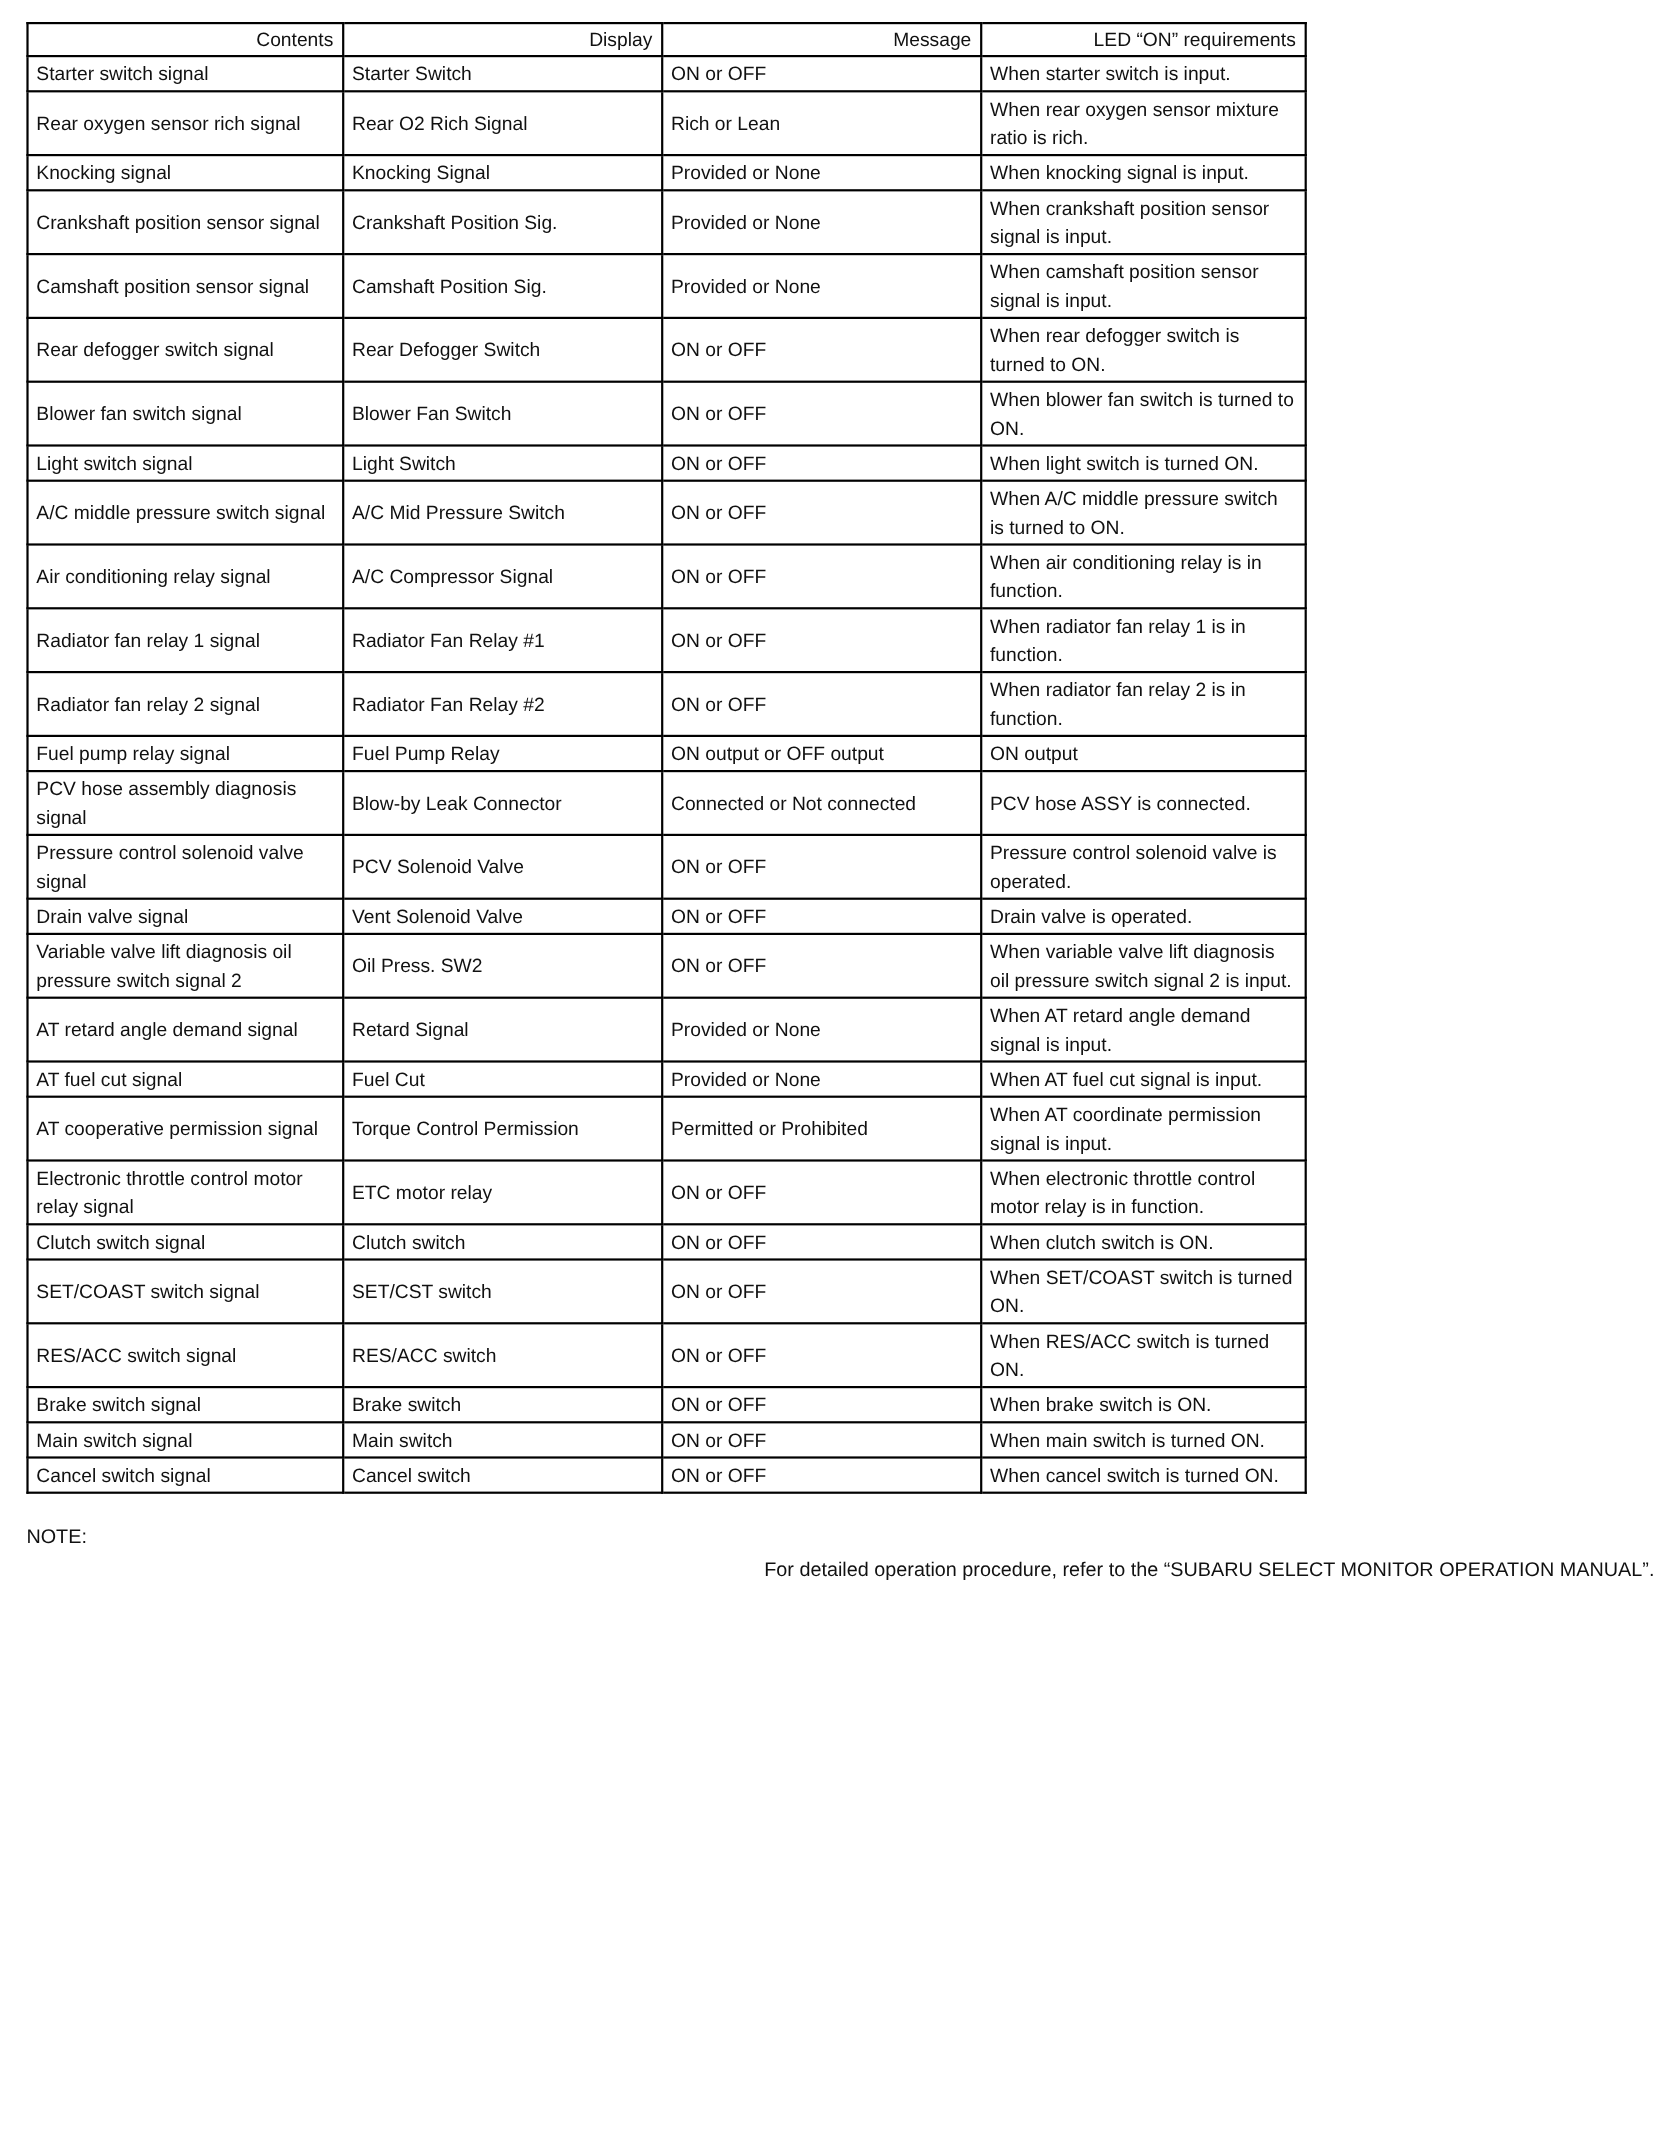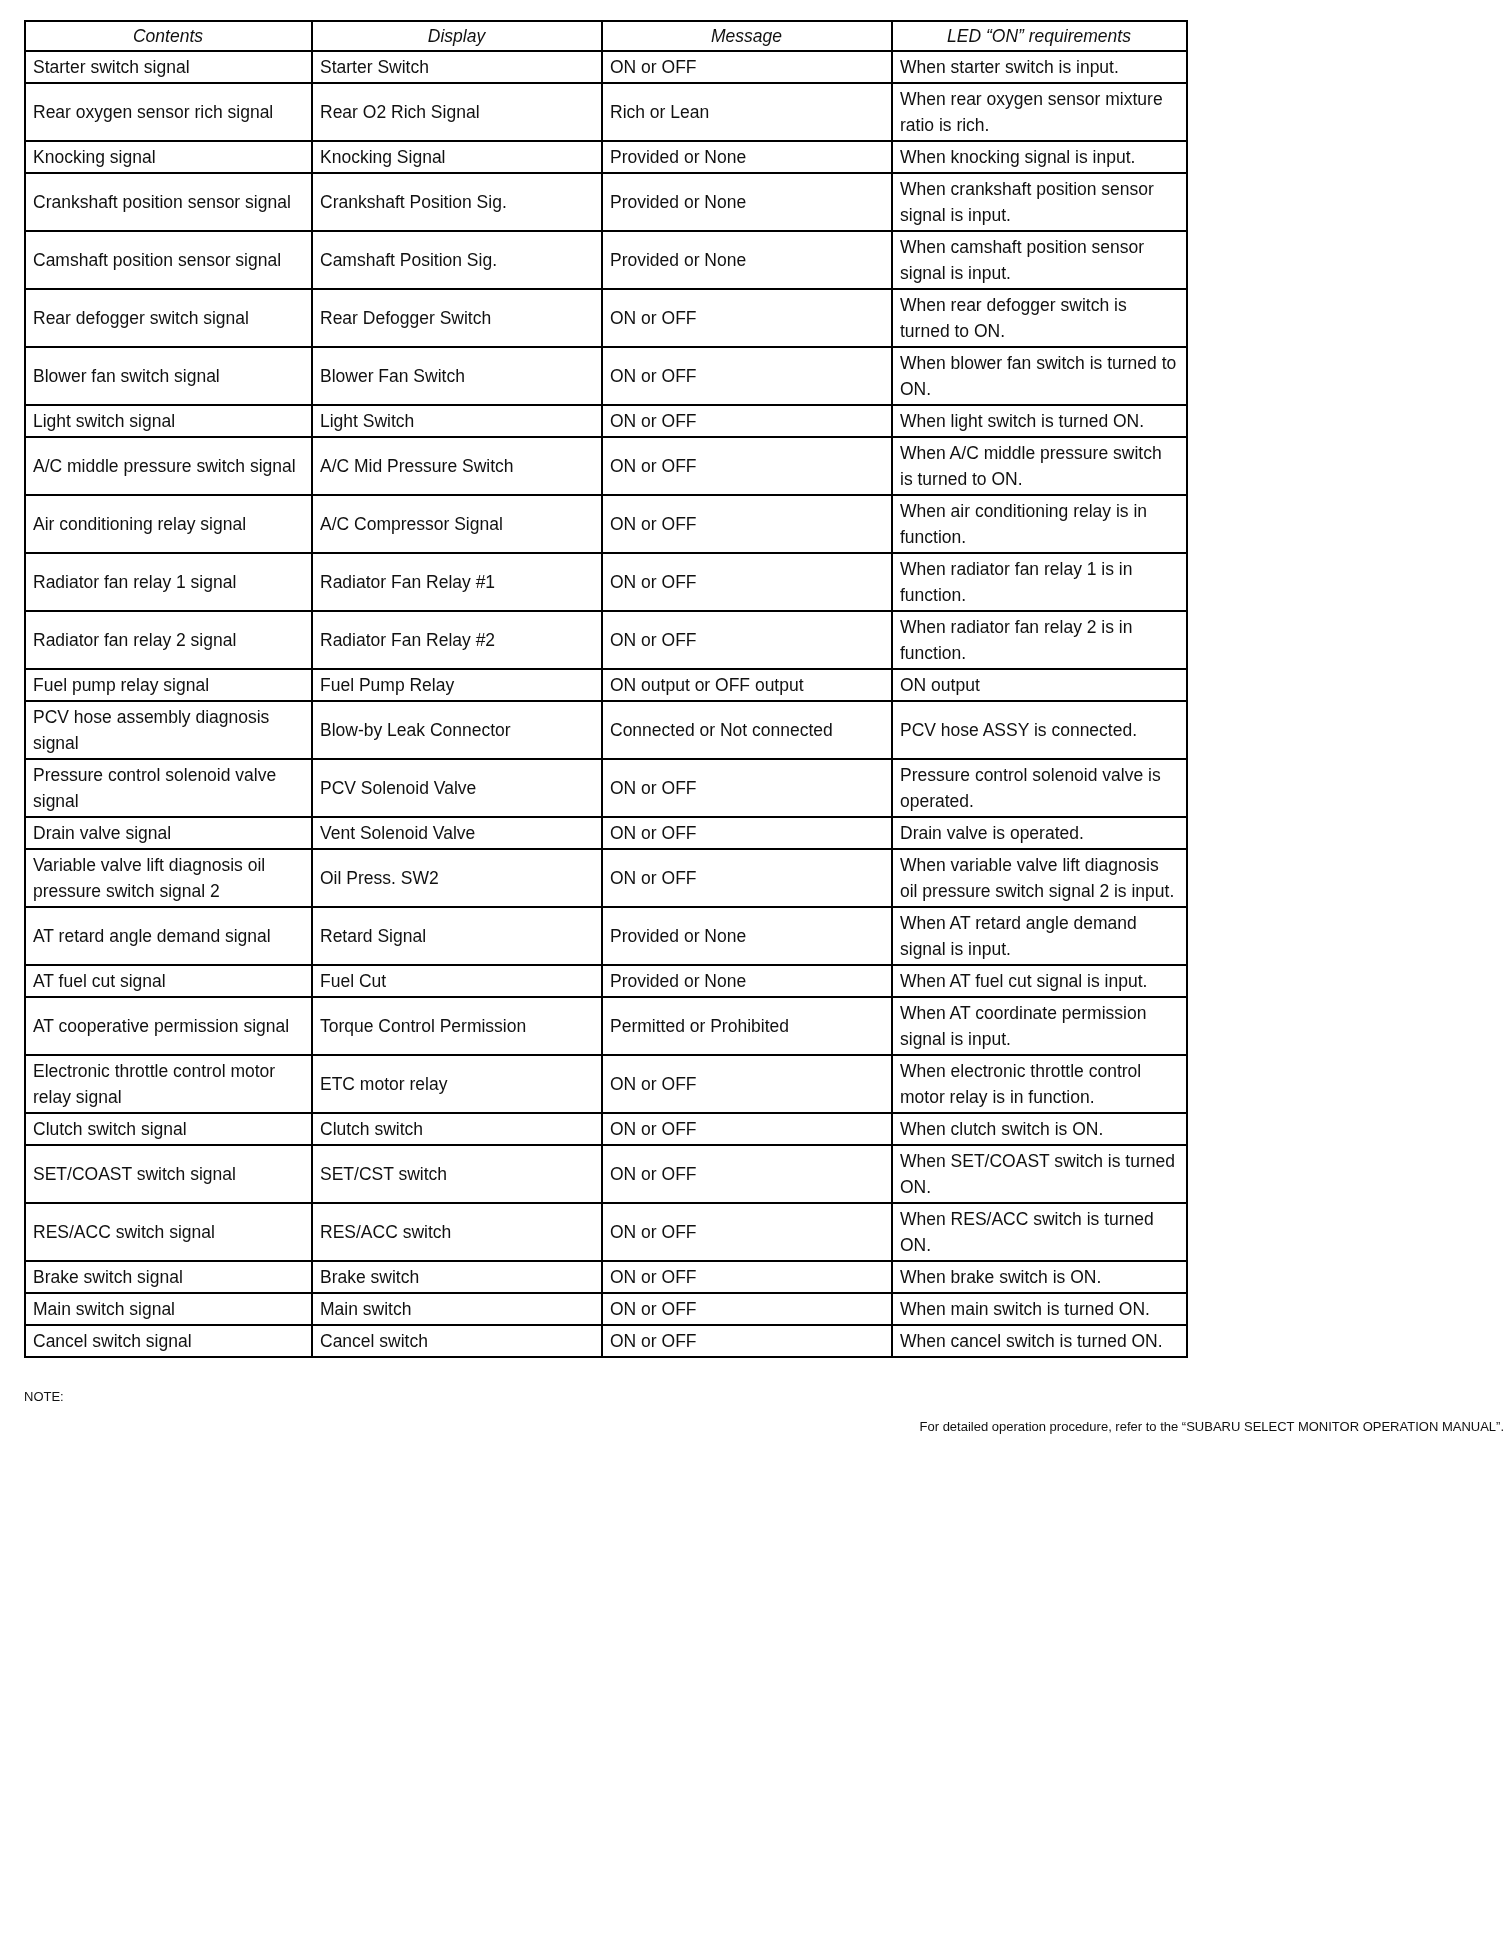--- a/index.html
+++ b/index.html
@@ -26,33 +26,32 @@
   table.signal-table td {
     border: 2px solid #000000;
     font-size: 17.5px;
     line-height: 26px;
     padding: 2px 8px 2px 7px;
     vertical-align: middle;
     word-wrap: break-word;
   }
   table.signal-table th {
     font-weight: normal;
-    text-align: center;
+    text-align: right;
     height: 26px;
     padding-top: 1px;
     padding-bottom: 1px;
-    font-style: italic;
   }
   table.signal-table td {
     text-align: left;
     height: 28px;
   }
   .note-block {
     margin-top: 24px;
-    font-size: 13px;
+    font-size: 18px;
     line-height: 30px;
   }
   .note-label { display: block; }
   .note-text { display: block; text-align: right; }
 </style>
 </head>
 <body>
 
 <div class="page">
   <table class="signal-table">

